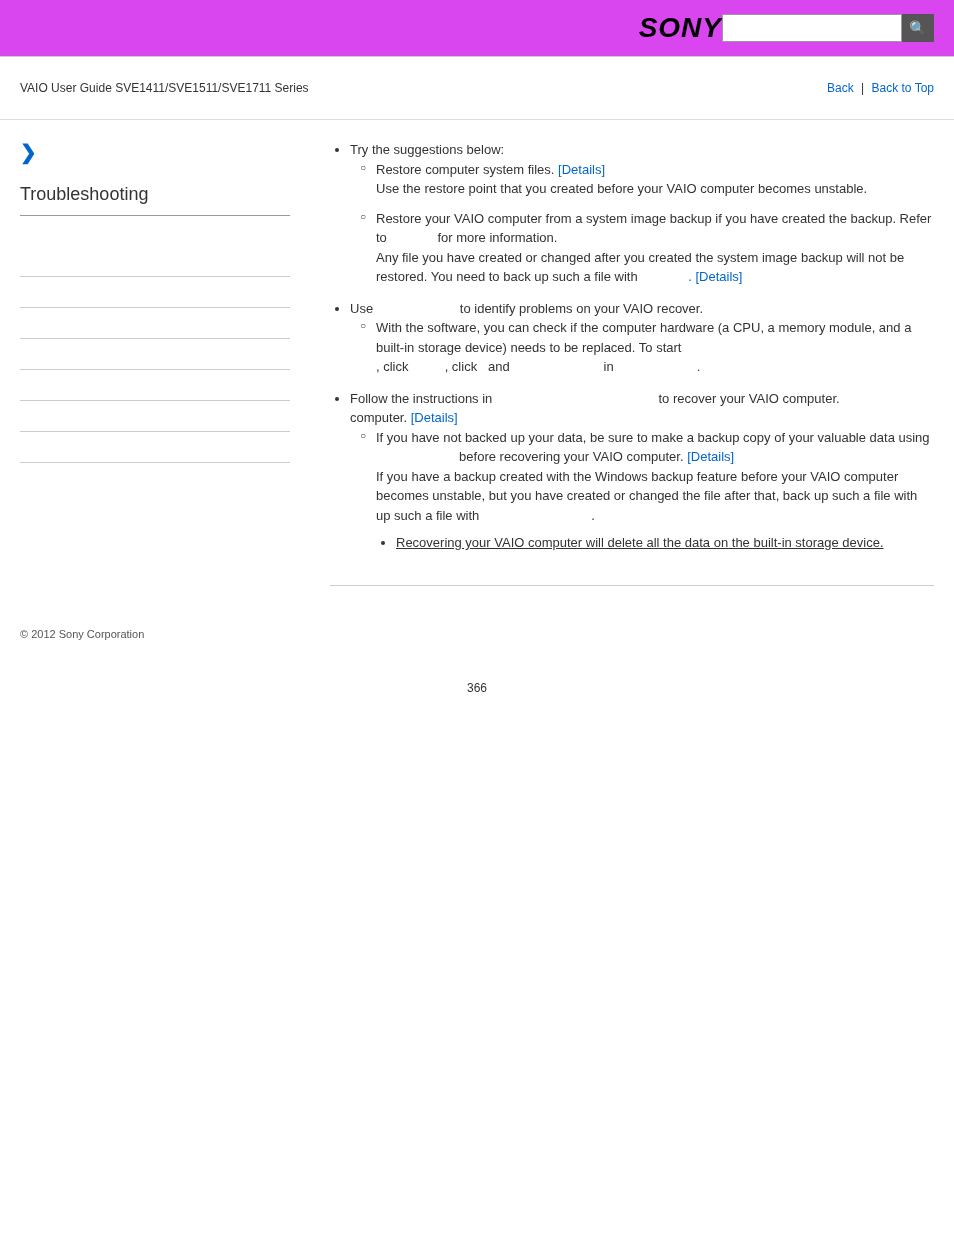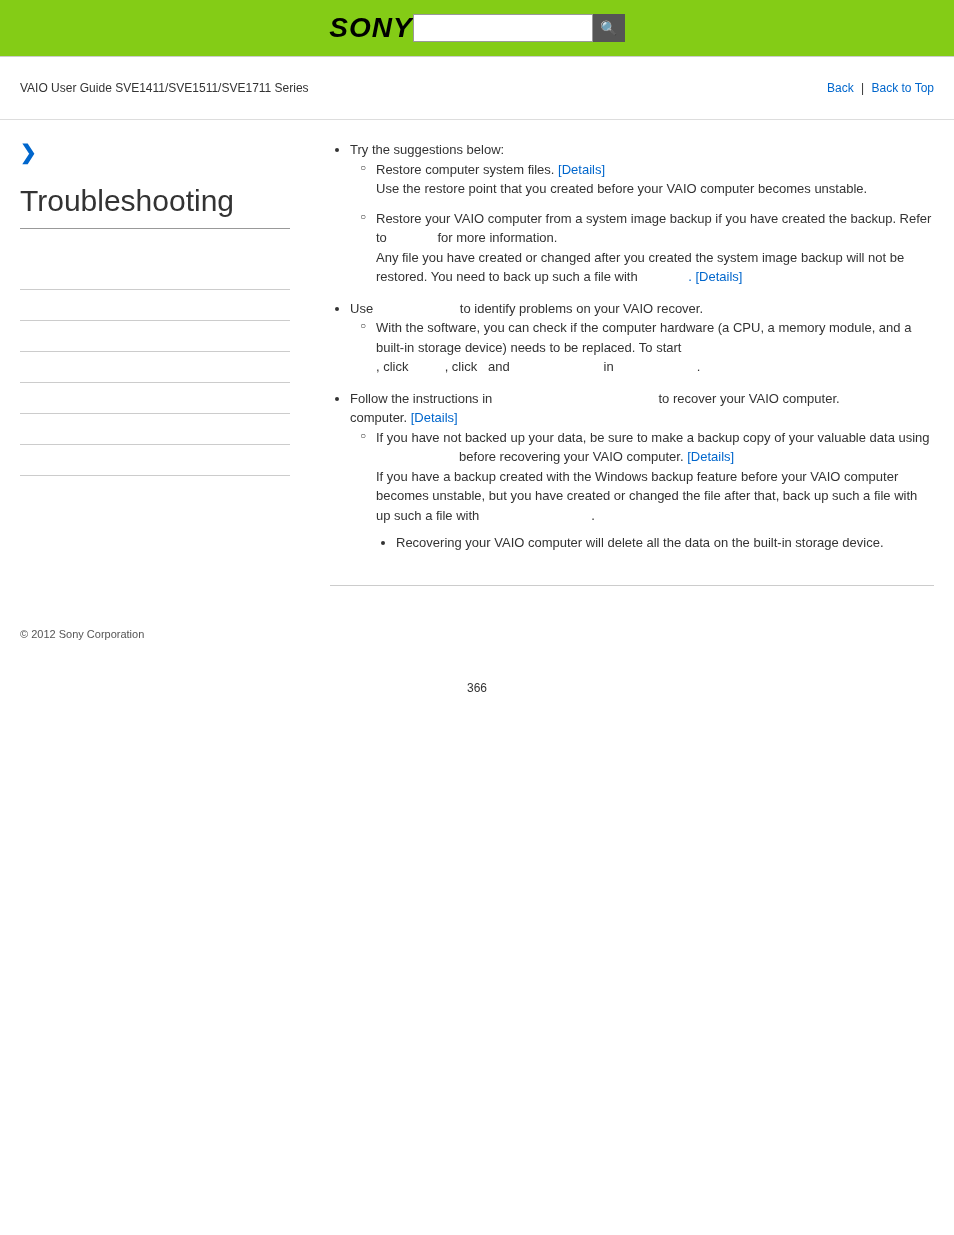--- a/index.html
+++ b/index.html
@@ -12,25 +12,25 @@
       font-family: Arial, Helvetica, sans-serif;
       font-size: 13px;
       color: #333;
       background: #fff;
       width: 954px;
       min-height: 1235px;
     }
 
     
     .header {
-      background: #84cc16;
+      background: #d946ef;
       padding: 12px 20px;
       display: flex;
       align-items: center;
-      justify-content: center;
+      justify-content: flex-end;
       border-bottom: 1px solid #ccc;
     }
 
     .sony-logo {
       font-size: 28px;
       font-weight: 900;
       color: #000;
       letter-spacing: 1px;
       font-style: italic;
     }
@@ -106,21 +106,21 @@
 
     .chevron-icon {
       color: #0066cc;
       font-size: 20px;
       font-weight: bold;
       margin-bottom: 20px;
       display: block;
     }
 
     .sidebar-title {
-      font-size: 30px;
+      font-size: 18px;
       font-weight: normal;
       color: #333;
       padding-bottom: 10px;
       border-bottom: 1px solid #999;
       margin-bottom: 30px;
     }
 
     .sidebar-nav {
       list-style: none;
     }
@@ -178,20 +178,21 @@
 
     .link-blue {
       color: #0066cc;
       text-decoration: none;
     }
 
     .nested-bullet {
       list-style: disc;
       padding-left: 20px;
       margin-top: 8px;
+      text-decoration: underline;
     }
 
     .nested-bullet > li {
       margin-bottom: 6px;
       line-height: 1.5;
     }
 
     
     .page-footer {
       padding: 20px;

